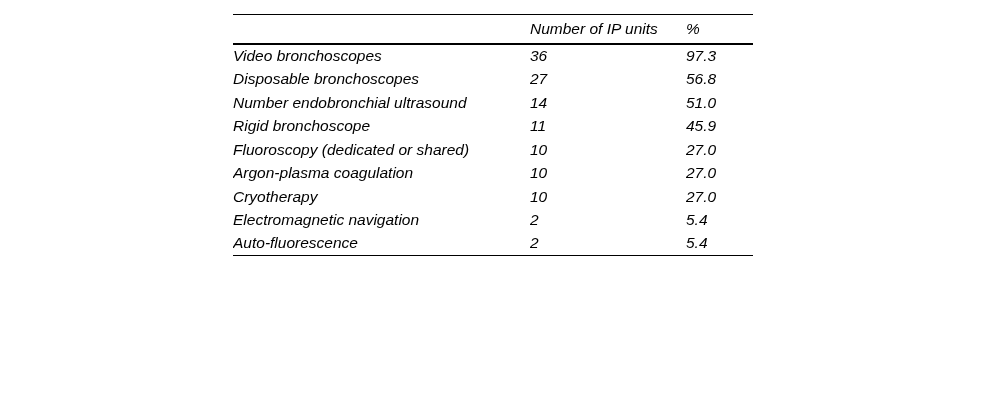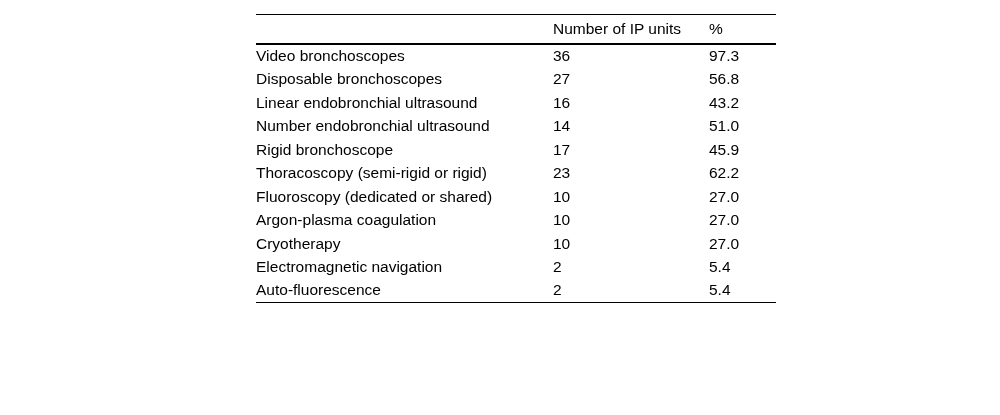--- a/index.html
+++ b/index.html
@@ -8,22 +8,23 @@
     width: 1000px;
     height: 415px;
     background: #ffffff;
     position: relative;
     overflow: hidden;
     font-family: "Liberation Sans", sans-serif;
     color: #000000;
   }
   .paper-table-wrap {
     position: absolute;
-    left: 256px;
+    left: 233px;
     top: 14px;
+    font-style: italic;
   }
   table.paper-table {
     border-collapse: collapse;
     table-layout: fixed;
     width: 520px;
     border-top: 1.6px solid #000000;
     border-bottom: 1.6px solid #000000;
   }
   .paper-table th,
   .paper-table td {
@@ -64,38 +65,28 @@
         <td class="c1">Video bronchoscopes</td>
         <td class="c2">36</td>
         <td class="c3">97.3</td>
       </tr>
       <tr>
         <td class="c1">Disposable bronchoscopes</td>
         <td class="c2">27</td>
         <td class="c3">56.8</td>
       </tr>
       <tr>
-        <td class="c1">Linear endobronchial ultrasound</td>
-        <td class="c2">16</td>
-        <td class="c3">43.2</td>
-      </tr>
-      <tr>
         <td class="c1">Number endobronchial ultrasound</td>
         <td class="c2">14</td>
         <td class="c3">51.0</td>
       </tr>
       <tr>
         <td class="c1">Rigid bronchoscope</td>
-        <td class="c2">17</td>
+        <td class="c2">11</td>
         <td class="c3">45.9</td>
-      </tr>
-      <tr>
-        <td class="c1">Thoracoscopy (semi-rigid or rigid)</td>
-        <td class="c2">23</td>
-        <td class="c3">62.2</td>
       </tr>
       <tr>
         <td class="c1">Fluoroscopy (dedicated or shared)</td>
         <td class="c2">10</td>
         <td class="c3">27.0</td>
       </tr>
       <tr>
         <td class="c1">Argon-plasma coagulation</td>
         <td class="c2">10</td>
         <td class="c3">27.0</td>

